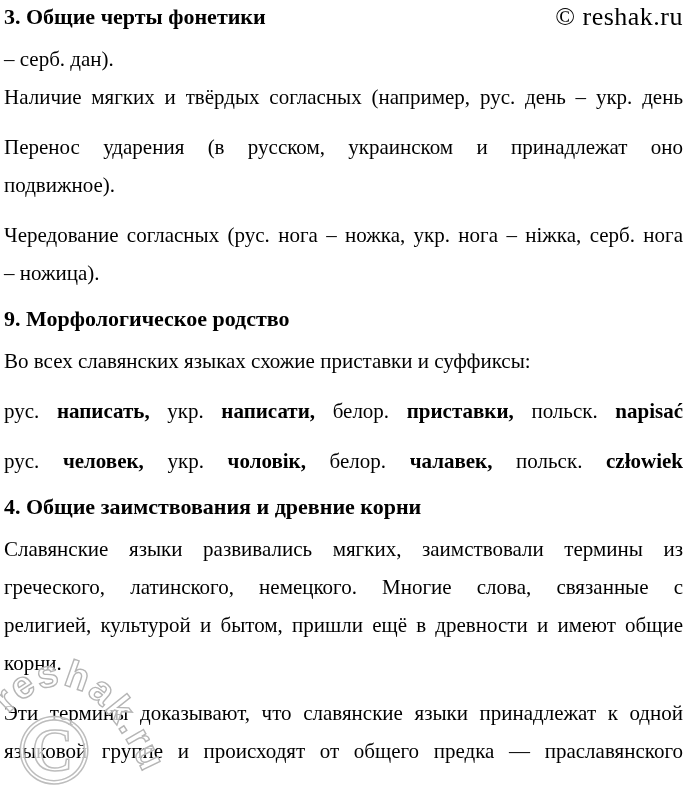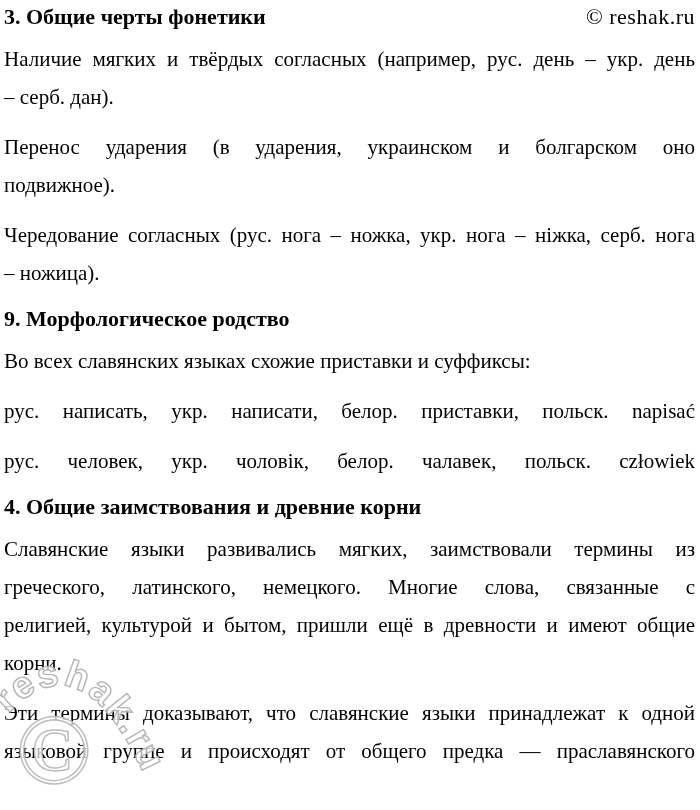--- a/index.html
+++ b/index.html
@@ -4,34 +4,34 @@
 <style>
   html,body{margin:0;padding:0;}
   body{
     width:700px;height:810px;
     background:#ffffff;color:#000000;
     font-family:"Liberation Serif", serif;
     font-size:21px;
     position:relative;
     overflow:hidden;
   }
-  .doc{padding:2px 5px 0 4px;position:relative;z-index:1;}
+  .doc{padding:2px 17px 0 4px;position:relative;z-index:1;}
   .header-row{
     display:flex;justify-content:space-between;align-items:flex-start;
     margin:0 0 8px 0;
   }
   .heading{
     font-weight:bold;font-size:22px;line-height:30px;margin:0 0 8px 0;
   }
   .header-row .heading{margin:0;}
-  .copyright{font-size:22px;line-height:30px;letter-spacing:0.5px;margin-left:16px;}
+  .copyright{font-size:26px;line-height:30px;letter-spacing:0.5px;margin-left:16px;}
   .para{margin:6px 0 12px 0;}
   .line{line-height:38px;white-space:normal;}
   .stretch{text-align:justify;text-align-last:justify;}
-  b{font-weight:normal;}
+  b{font-weight:bold;}
   .watermark{
     position:absolute;left:0;top:638px;width:210px;height:175px;
     z-index:5;pointer-events:none;
   }
   .wm-symbol{
     font-family:"Liberation Serif", serif;
     font-size:100px;
     fill:#ffffff;fill-opacity:0.7;
     stroke:#bdbdbd;stroke-width:1.5px;
   }
@@ -46,26 +46,26 @@
 <body>
 
 <div class="doc">
 
   <div class="header-row">
     <div class="heading">3. Общие черты фонетики</div>
     <div class="copyright">© reshak.ru</div>
   </div>
 
   <div class="para">
+    <div class="line">– серб. дан).</div>
     <div class="line stretch">Наличие мягких и твёрдых согласных (например, рус. день – укр. день</div>
-    <div class="line">– серб. дан).</div>
   </div>
 
   <div class="para">
-    <div class="line stretch">Перенос ударения (в ударения, украинском и болгарском оно</div>
+    <div class="line stretch">Перенос ударения (в русском, украинском и принадлежат оно</div>
     <div class="line">подвижное).</div>
   </div>
 
   <div class="para">
     <div class="line stretch">Чередование согласных (рус. нога – ножка, укр. нога – ніжка, серб. нога</div>
     <div class="line">– ножица).</div>
   </div>
 
   <div class="heading">9. Морфологическое родство</div>
 

